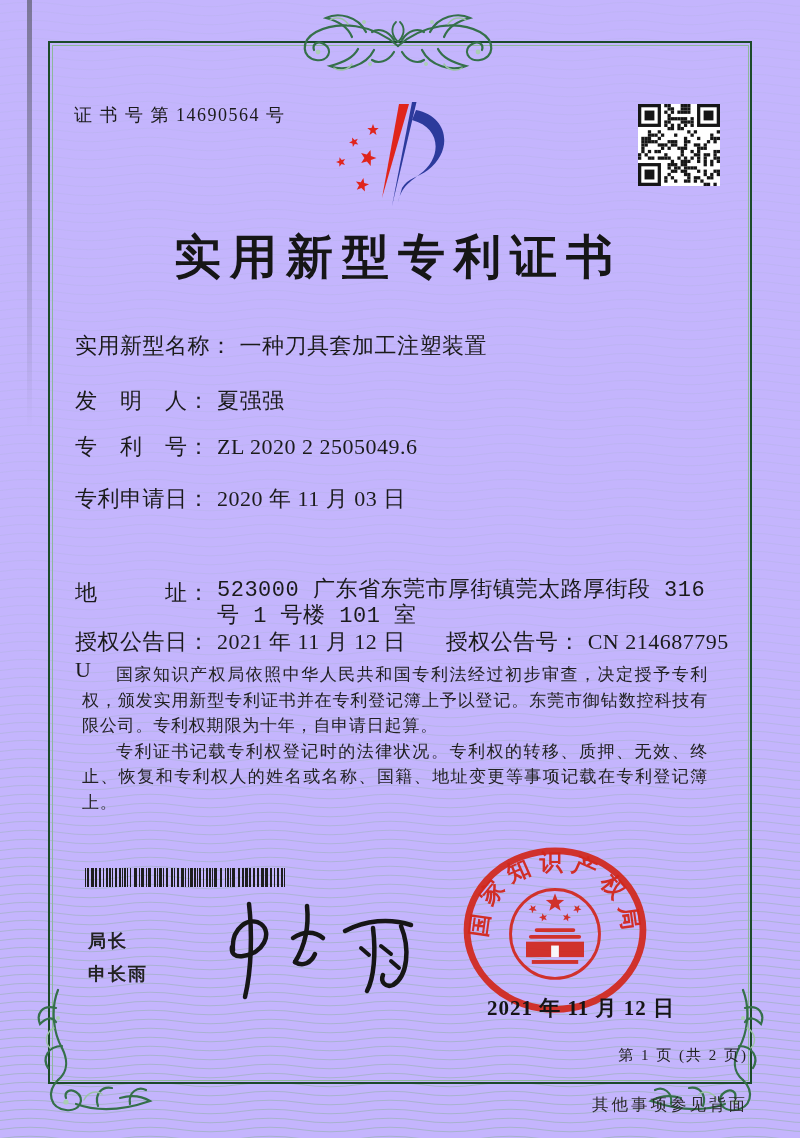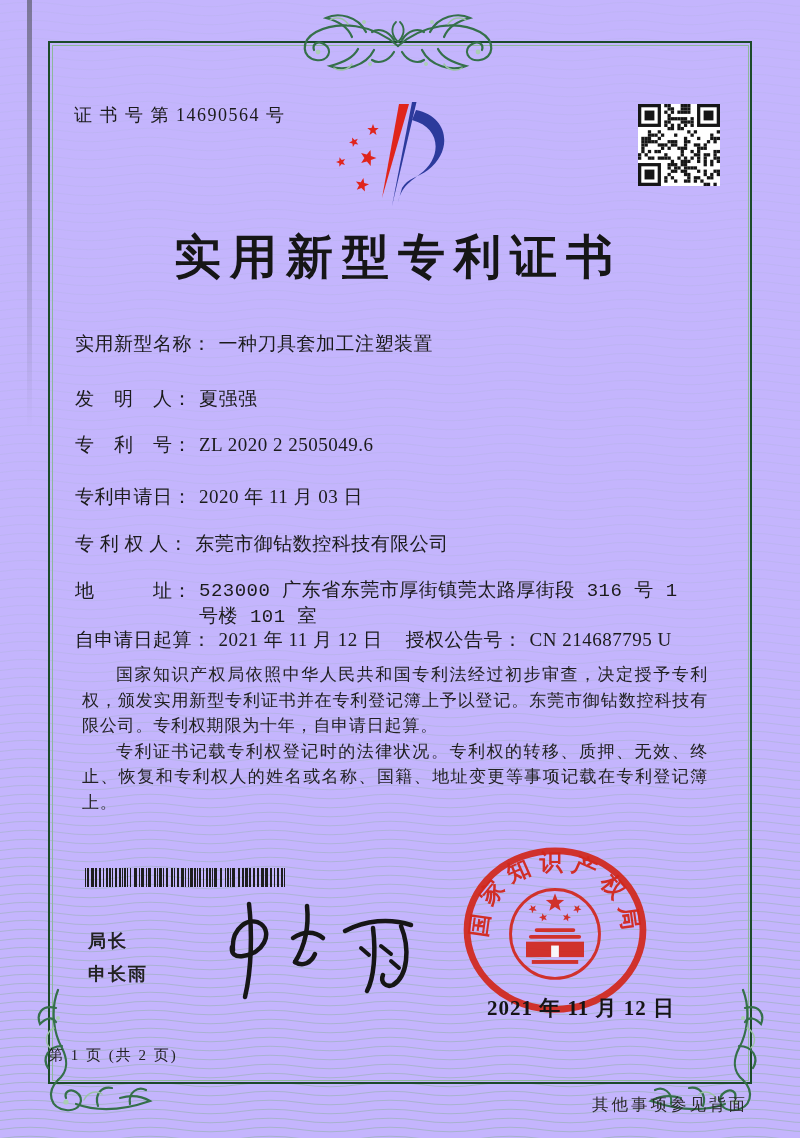--- a/index.html
+++ b/index.html
@@ -19,36 +19,36 @@
     border:2.5px solid var(--border_green);z-index:2;}
   .frame-inner{position:absolute;inset:1.5px;border:1px solid #8db79a;}
 
   .abs{position:absolute;z-index:3;}
 
   .cert-number{left:74px;top:103px;font-size:18px;letter-spacing:1.5px;color:var(--text);}
 
   .title{left:48px;top:226px;width:700px;text-align:center;font-size:47px;font-weight:bold;
     letter-spacing:9px;color:#161616;}
 
-  .row{position:absolute;left:75px;width:660px;font-size:19px;color:var(--text);z-index:3;
+  .row{position:absolute;left:75px;width:660px;font-size:22px;color:var(--text);z-index:3;
     letter-spacing:.5px;}
   .flabel{white-space:pre;}
   .fvalue{margin-left:7px;}
   .row-addr .fvalue{display:inline-block;width:500px;vertical-align:top;line-height:26px;font-family:Liberation Mono, monospace;}
-  .flabel2{white-space:pre;margin-left:23px;}
+  .flabel2{white-space:pre;margin-left:40px;}
 
   .body-text{left:82px;top:662px;width:626px;text-align:justify;color:#222;z-index:3;}
   .body-text p{margin:0;text-indent:2em;font-size:17px;line-height:25.5px;letter-spacing:.8px;}
 
   .officer{left:88px;top:925px;font-family:"Liberation Sans","DejaVu Sans",sans-serif;
     font-size:18px;font-weight:600;letter-spacing:2px;line-height:33px;color:#222;}
 
   .seal-date{left:487px;top:994px;font-size:21px;font-weight:bold;letter-spacing:1px;color:#151515;z-index:5;}
 
-  .footer-page{left:48px;top:1046px;width:700px;text-align:left;font-size:15px;
+  .footer-page{left:48px;top:1046px;width:700px;text-align:right;font-size:15px;
     letter-spacing:2px;color:#222;}
   .back-note{left:48px;top:1094px;width:700px;text-align:right;font-size:16.5px;
     letter-spacing:3px;color:#2a2a2a;}
 
   svg text{font-family:"Liberation Serif","DejaVu Serif",serif;}
 </style>
 </head>
 <body>
 
 <div id="page">
@@ -329,28 +329,25 @@
   </div>
   <div class="row" style="top:386px">
     <span class="flabel">发　明　人：</span><span class="fvalue">夏强强</span>
   </div>
   <div class="row" style="top:432px">
     <span class="flabel">专　利　号：</span><span class="fvalue">ZL 2020 2 2505049.6</span>
   </div>
   <div class="row" style="top:484px">
     <span class="flabel">专利申请日：</span><span class="fvalue">2020 年 11 月 03 日</span>
   </div>
-  <div class="row" style="top:531px">
-    <span class="flabel">专 利 权 人：</span><span class="fvalue">东莞市御钻数控科技有限公司</span>
-  </div>
   <div class="row row-addr" style="top:578px">
     <span class="flabel">地　　　址：</span><span class="fvalue">523000 广东省东莞市厚街镇莞太路厚街段 316 号 1 号楼 101 室</span>
   </div>
   <div class="row" style="top:627px">
-    <span class="flabel">自申请日起算：</span><span class="fvalue">2021 年 11 月 12 日</span><span class="flabel2">授权公告号：</span><span class="fvalue">CN 214687795 U</span>
+    <span class="flabel">授权公告日：</span><span class="fvalue">2021 年 11 月 12 日</span><span class="flabel2">授权公告号：</span><span class="fvalue">CN 214687795 U</span>
   </div>
 
   <div class="abs body-text">
     <p>国家知识产权局依照中华人民共和国专利法经过初步审查，决定授予专利权，颁发实用新型专利证书并在专利登记簿上予以登记。东莞市御钻数控科技有限公司。专利权期限为十年，自申请日起算。</p>
     <p>专利证书记载专利权登记时的法律状况。专利权的转移、质押、无效、终止、恢复和专利权人的姓名或名称、国籍、地址变更等事项记载在专利登记簿上。</p>
   </div>
 
   <svg class="abs" style="left:85px;top:868px" width="204" height="20">
     <g id="barcode-bars" fill="#1e1e1e">
         <rect x="0" y="0" width="1" height="19"></rect>

